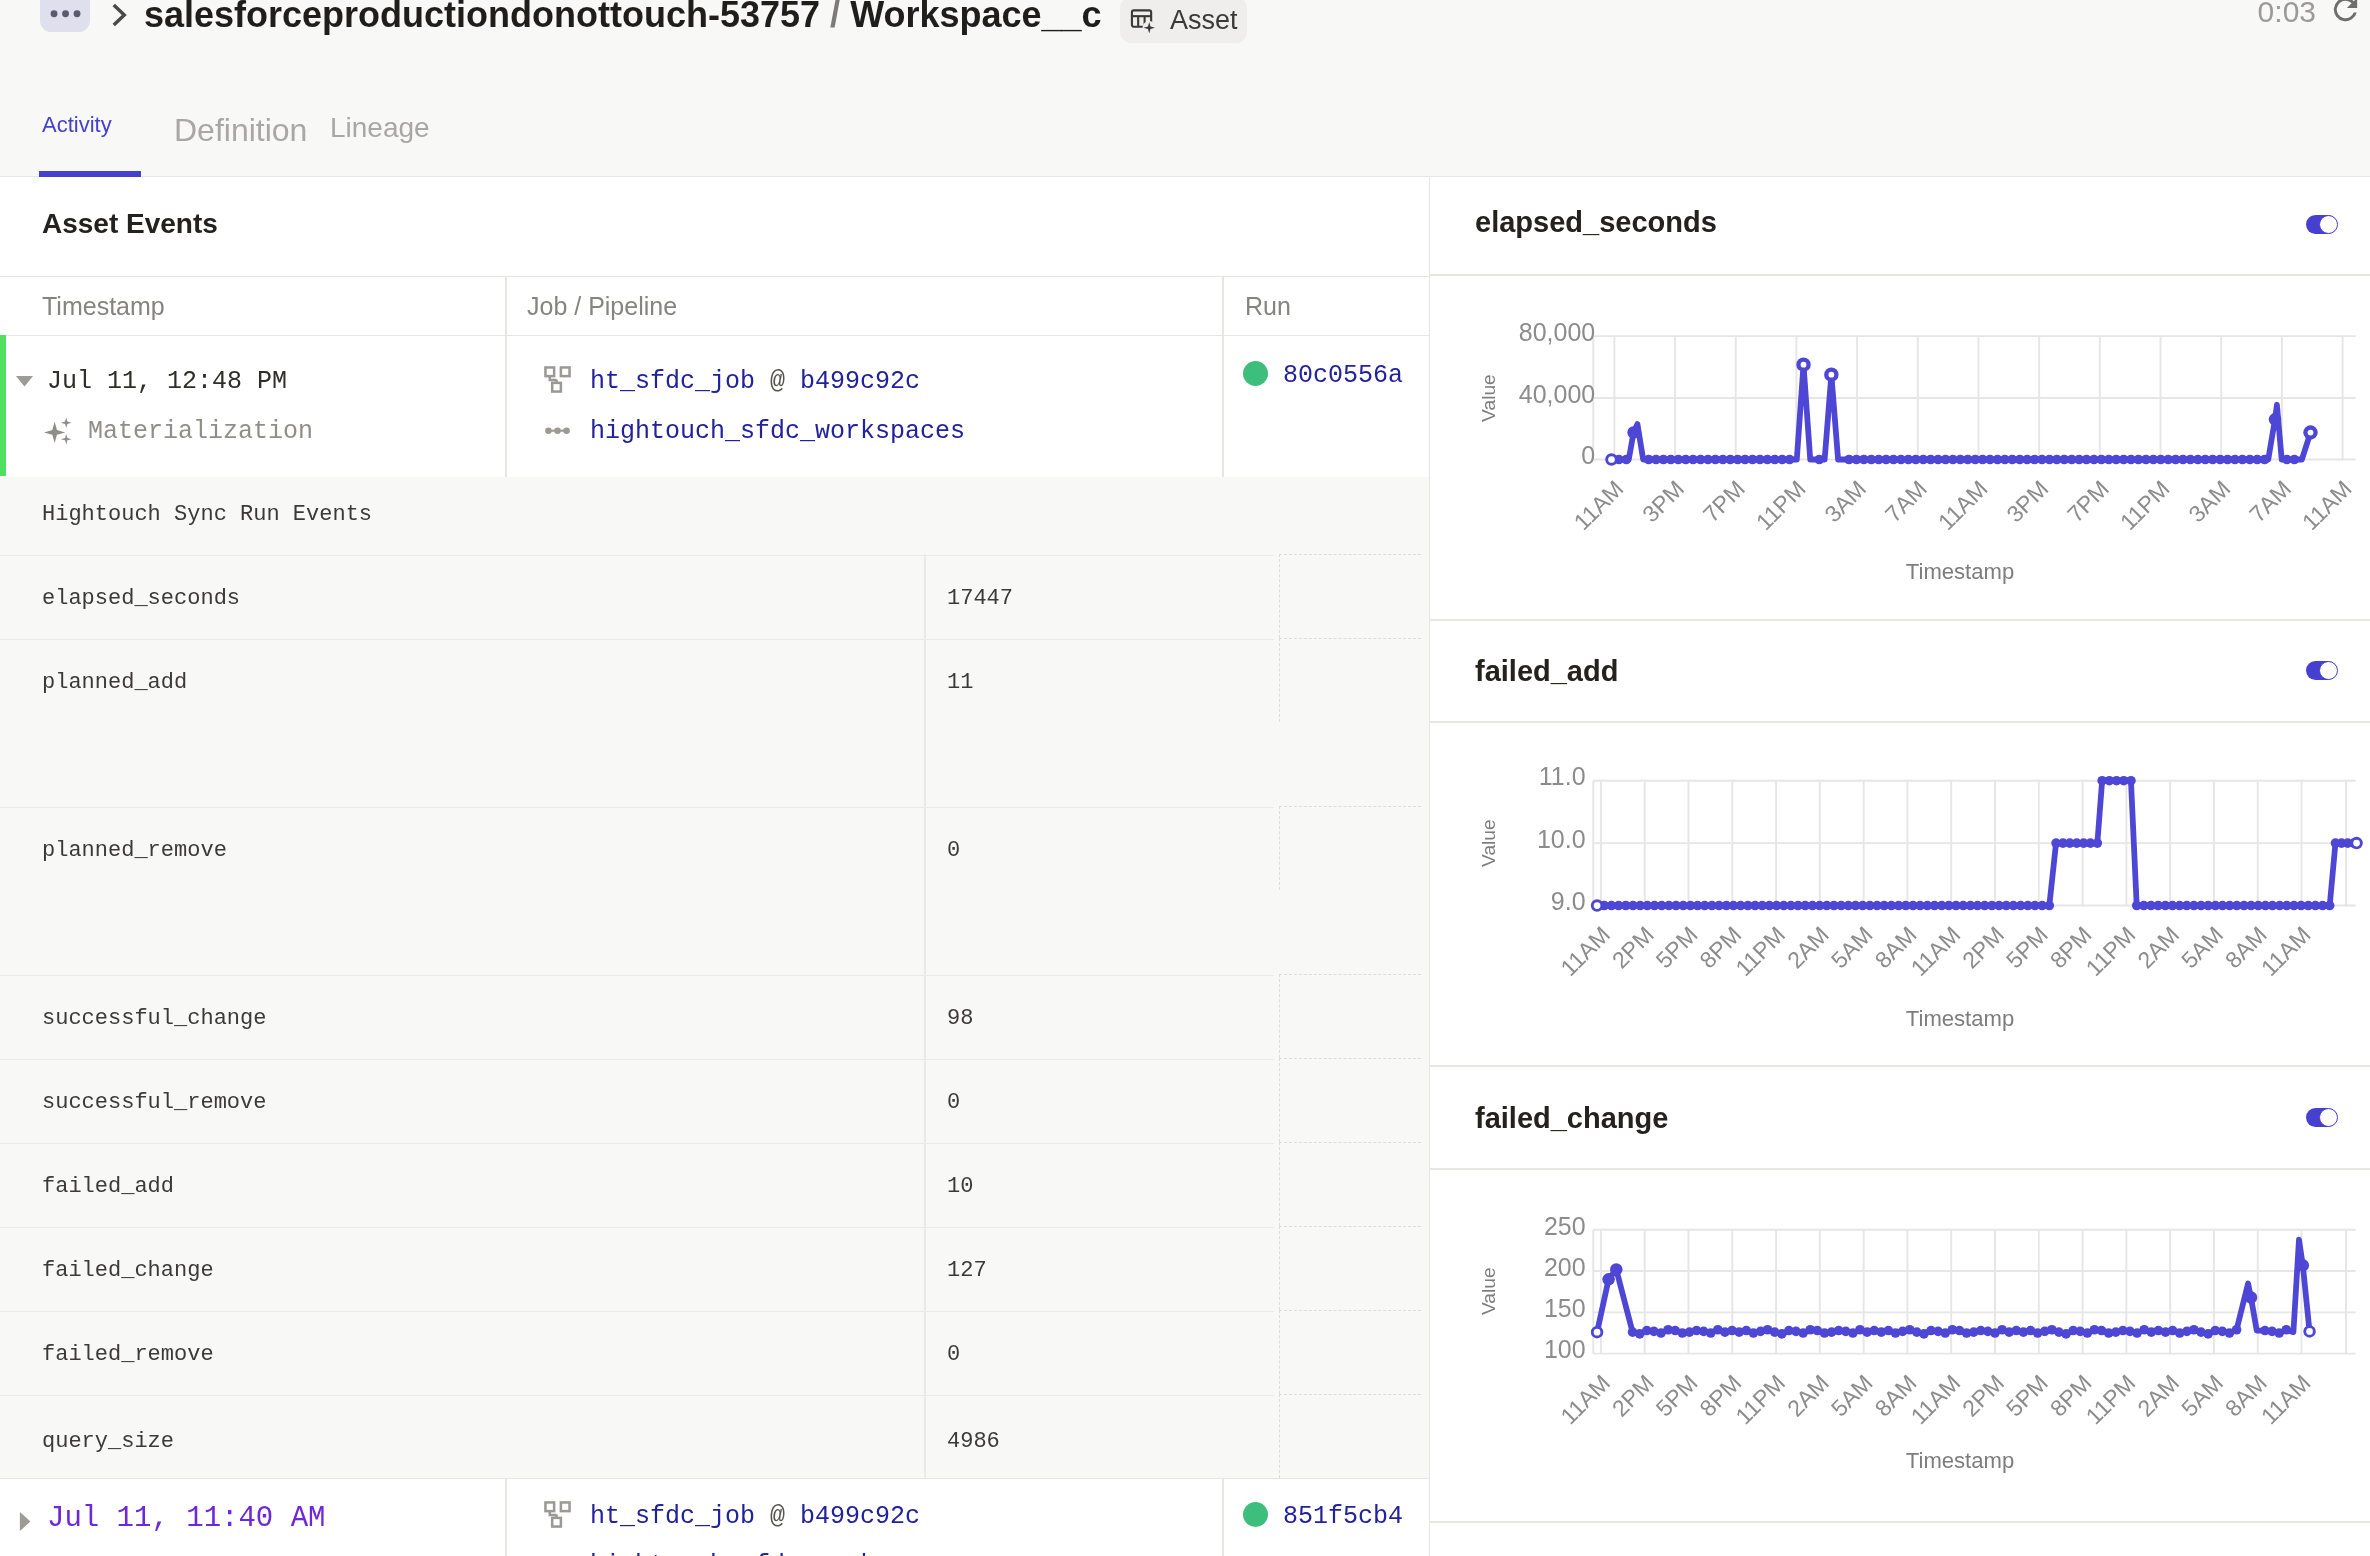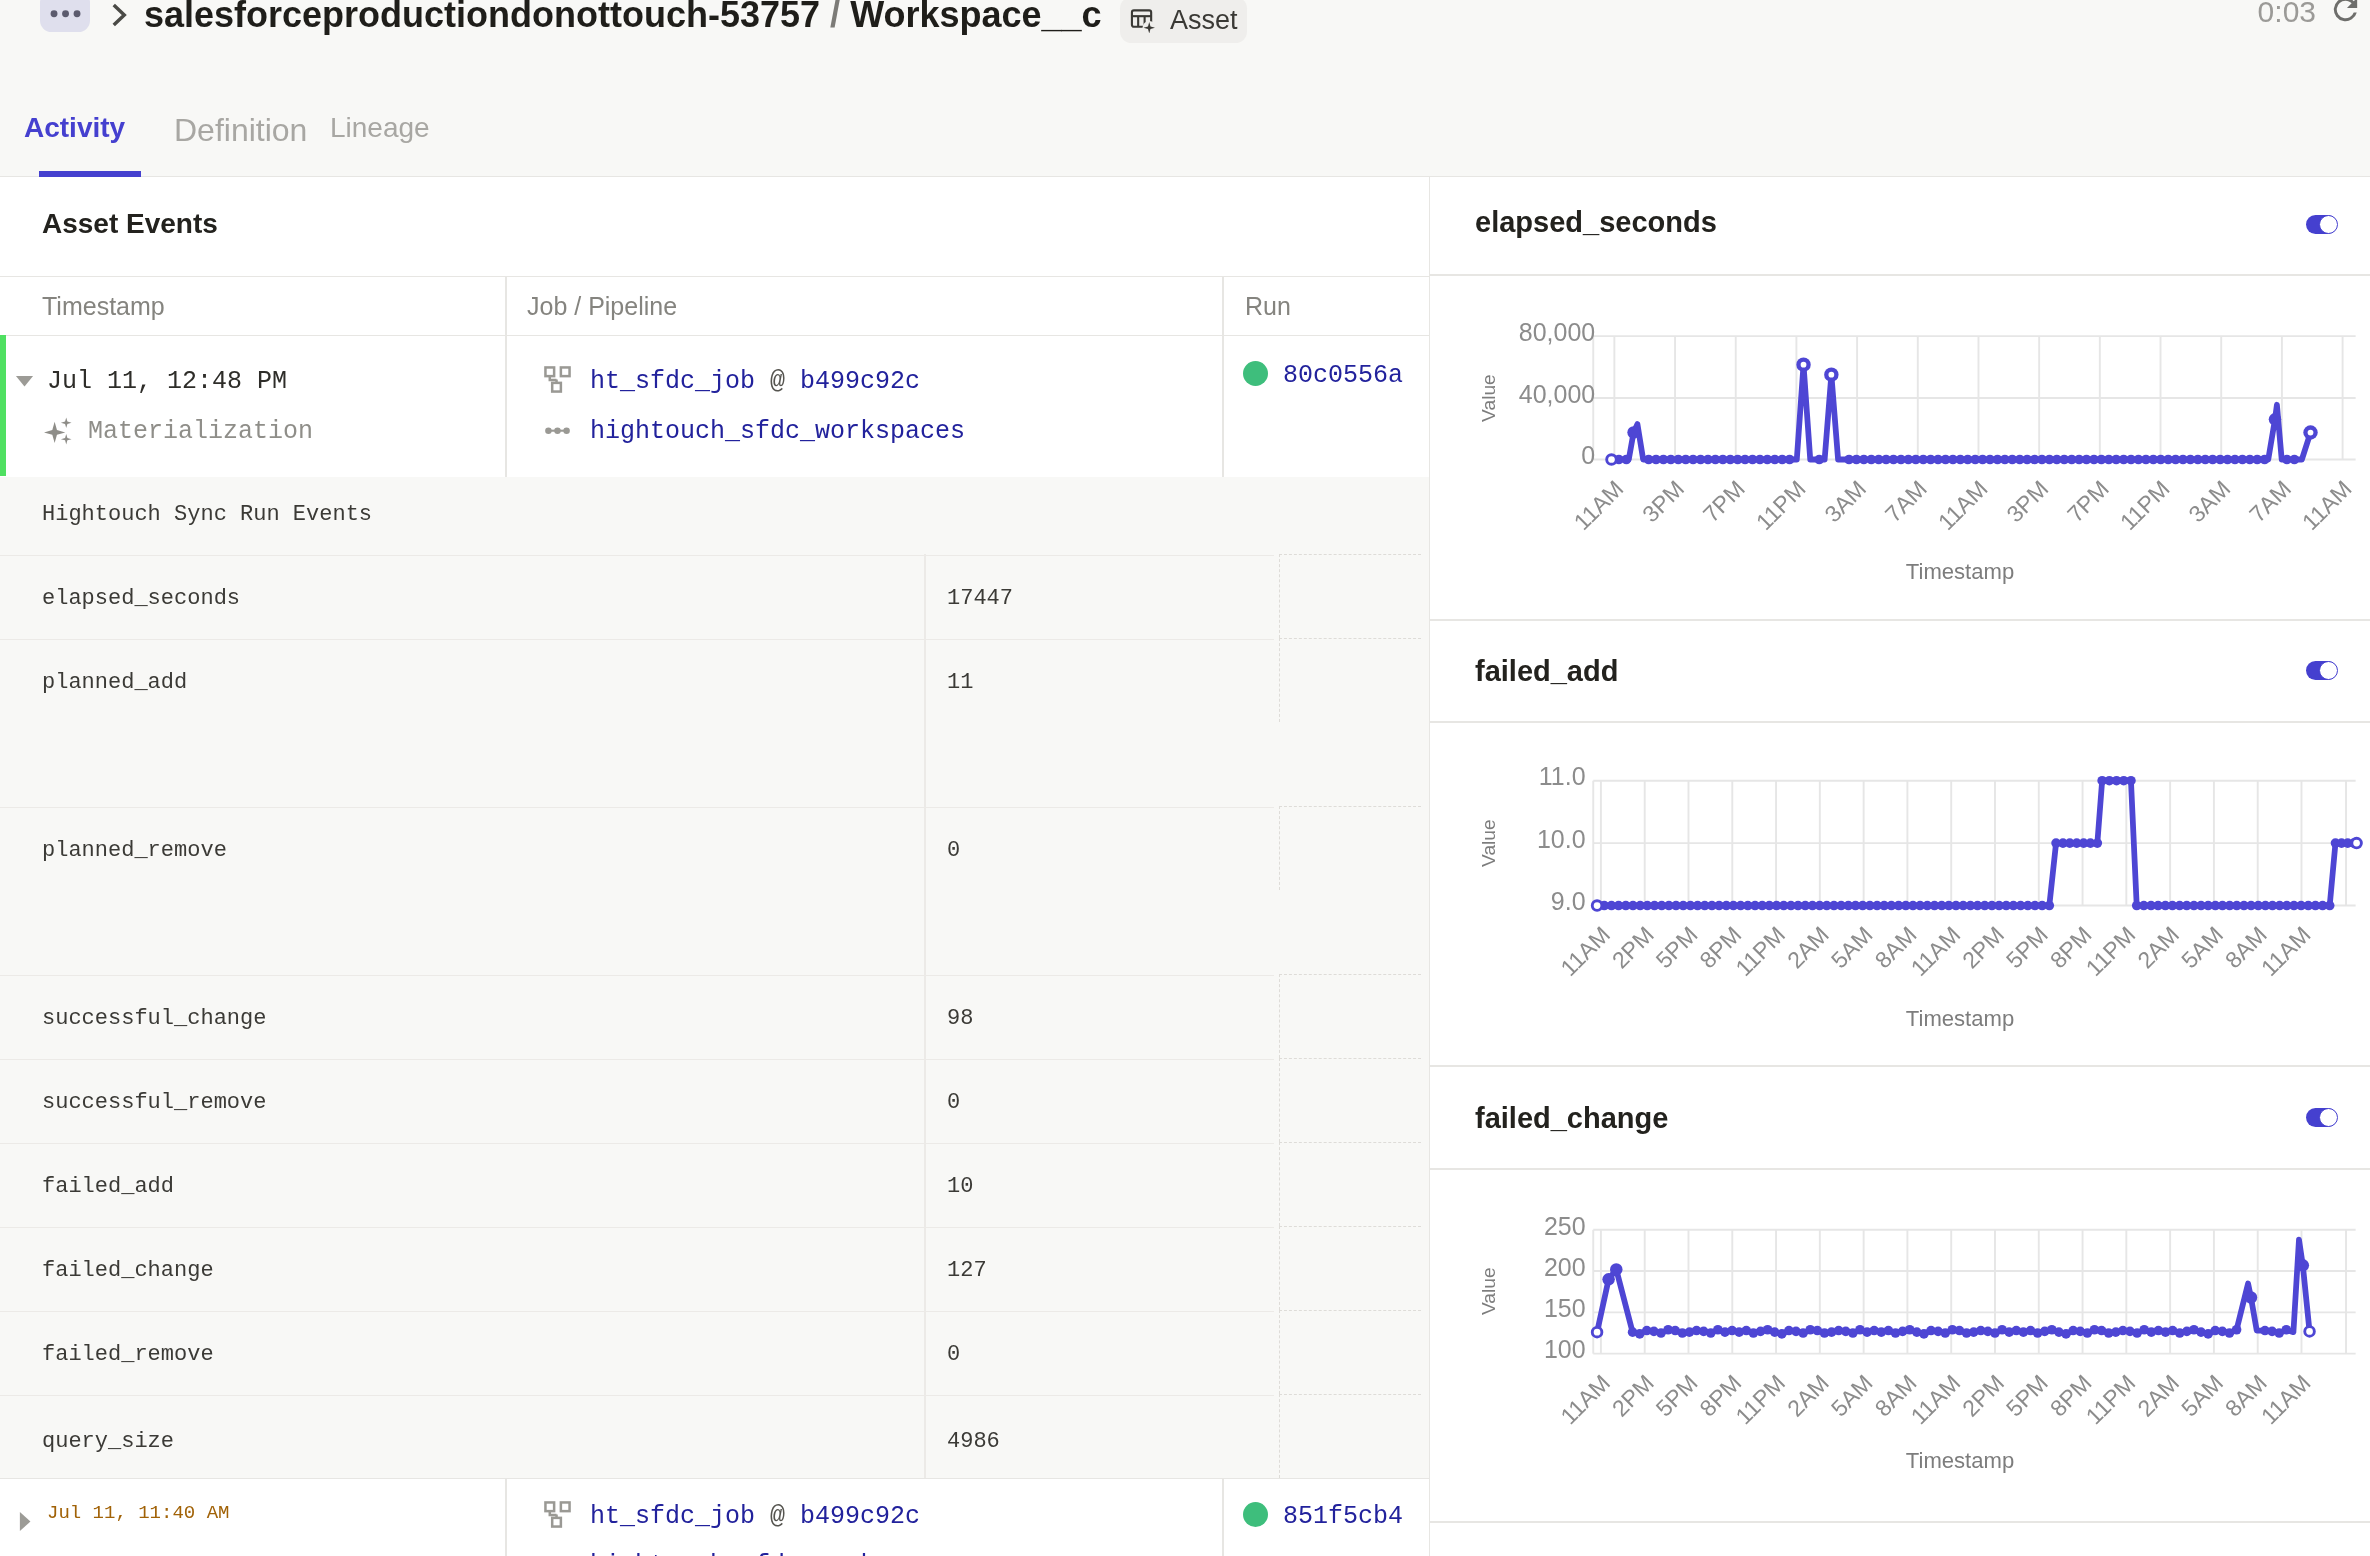--- a/index.html
+++ b/index.html
@@ -36,21 +36,21 @@
       </g>
       <circle cx="20" cy="20.5" r="7" fill="#efeeec"></circle>
       <path d="M20.0,14.5 L21.3,19.2 L26.0,20.5 L21.3,21.8 L20.0,26.5 L18.7,21.8 L14.0,20.5 L18.7,19.2 Z" fill="#3a3935"></path>
     </svg></div>
 <div class="abs" style="left:1170px;top:-2.9px;height:46px;line-height:46px;font-size:27px;color:#3a3935">Asset</div>
 <div class="abs" style="left:2210px;top:-5.8px;width:106px;height:35px;line-height:35px;font-size:30px;color:#9b9a97;text-align:right">0:03</div>
 <div class="abs" style="left:2328px;top:-7.7px"><svg width="35" height="35" viewBox="0 0 24 24" fill="#6e6e6b">
 <path d="M17.65 6.35A7.96 7.96 0 0 0 12 4a8 8 0 1 0 7.73 10h-2.08A6 6 0 1 1 12 6c1.66 0 3.14.69 4.22 1.78L13 11h7V4l-2.35 2.35z"></path>
     </svg></div>
 
-<div class="abs" style="left:24px;top:112px;font-size:28px;font-weight:700;color:#4540cf">Activity</div>
+<div class="abs" style="left:42px;top:112px;font-size:22px;font-weight:400;color:#4540cf">Activity</div>
 <div class="abs" style="left:174px;top:112px;font-size:32px;color:#a8a7a3">Definition</div>
 <div class="abs" style="left:330px;top:112px;font-size:28px;color:#a8a7a3">Lineage</div>
 <div class="abs" style="left:39px;top:171px;width:102px;height:5.8px;background:#4540cf"></div>
 
 <div class="abs" style="left:0;top:177px;width:1430px;height:1380px;background:#fff;border-right:1.9px solid #e7e6e3"></div>
 <div class="abs" style="left:42px;top:208px;font-size:28px;font-weight:700;color:#23221e">Asset Events</div>
 
 <div class="abs" style="left:0;top:276px;width:1430px;height:60px;border-top:1.9px solid #e7e6e3;border-bottom:1.9px solid #e7e6e3"></div>
 <div class="abs" style="left:42px;top:276px;height:60px;line-height:60px;font-size:25px;color:#85847f">Timestamp</div>
 <div class="abs" style="left:527px;top:276px;height:60px;line-height:60px;font-size:25px;color:#85847f">Job / Pipeline</div>
@@ -135,21 +135,21 @@
   <div class="dkey">query_size</div>
       <div class="dval">4986</div>
       <div class="dempty"></div>
     </div>
 </div>
 <div class="abs" style="left:924px;top:554px;width:1.9px;height:924px;background:#eceae7"></div>
 
 <svg class="abs" style="left:17.3px;top:1510px" width="15.4" height="23" viewBox="0 0 16 24">
     <path d="M3 2 L14 12 L3 22 Z" fill="#9c9b96"></path>
   </svg>
-<div class="abs mono" style="left:47px;top:1502px;font-size:19px;color:#a16207">Jul 11, 11:40 AM</div>
+<div class="abs mono" style="left:47px;top:1502px;font-size:29px;color:#6d28d9">Jul 11, 11:40 AM</div>
 <div class="abs" style="left:544px;top:1501px"><svg width="27" height="27" viewBox="0 0 28 28">
       <g stroke="#9a9994" stroke-width="2.6" fill="none">
 <rect x="1.5" y="1.5" width="9" height="9"></rect>
         <rect x="17.5" y="1.5" width="9" height="9"></rect>
 <rect x="8.5" y="17.5" width="9" height="9"></rect>
         <path d="M6,10.5 v4 h7 M13,14 v3.5"></path>
       </g>
     </svg></div>
 <div class="abs mono" style="left:590px;top:1502px;font-size:25px;color:#22229c">ht_sfdc_job <span style="color:#55544f">@</span> b499c92c</div>
 

